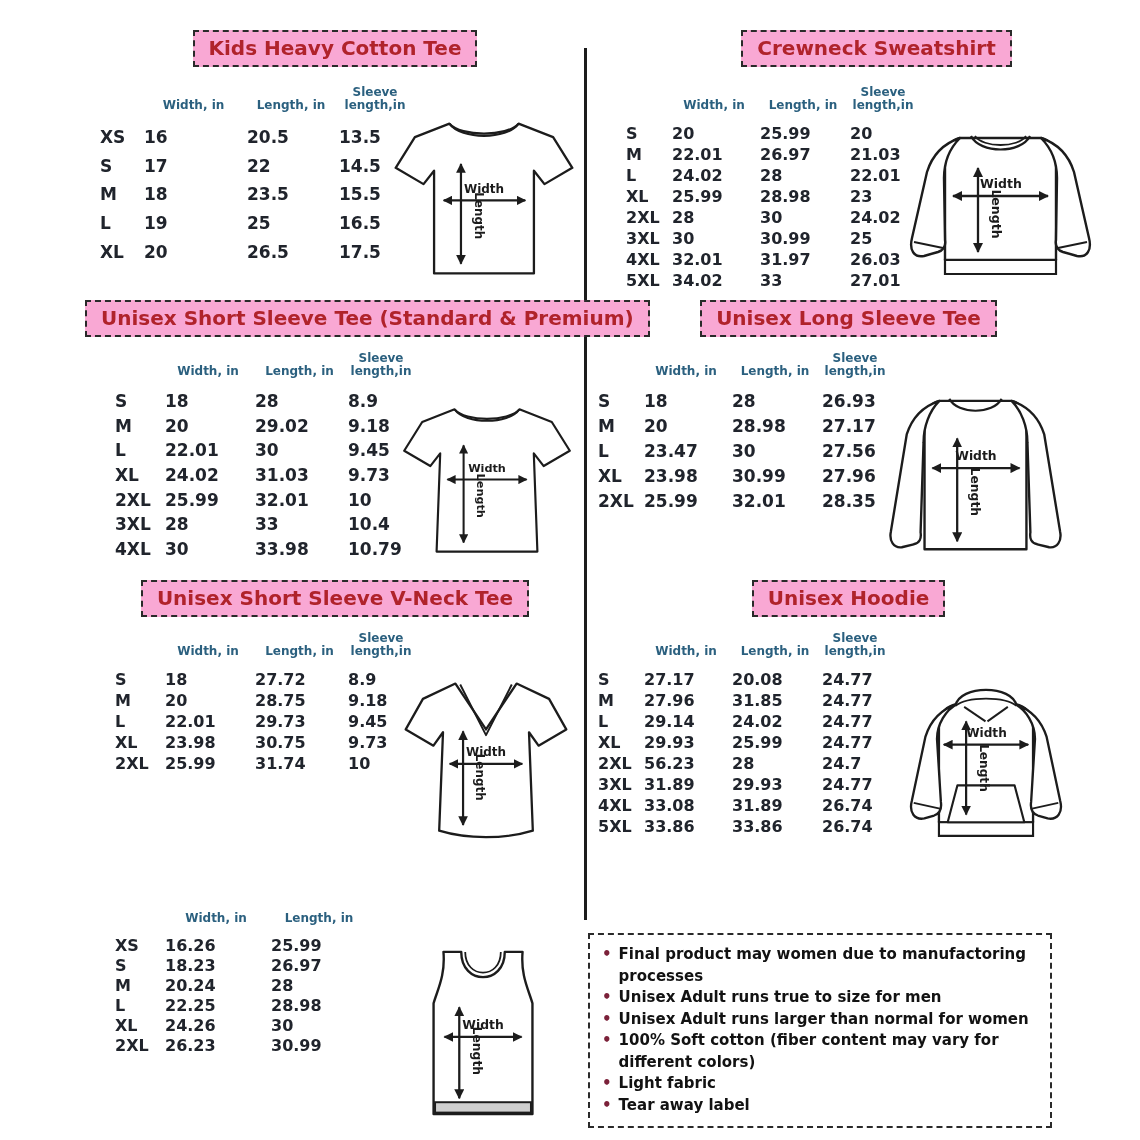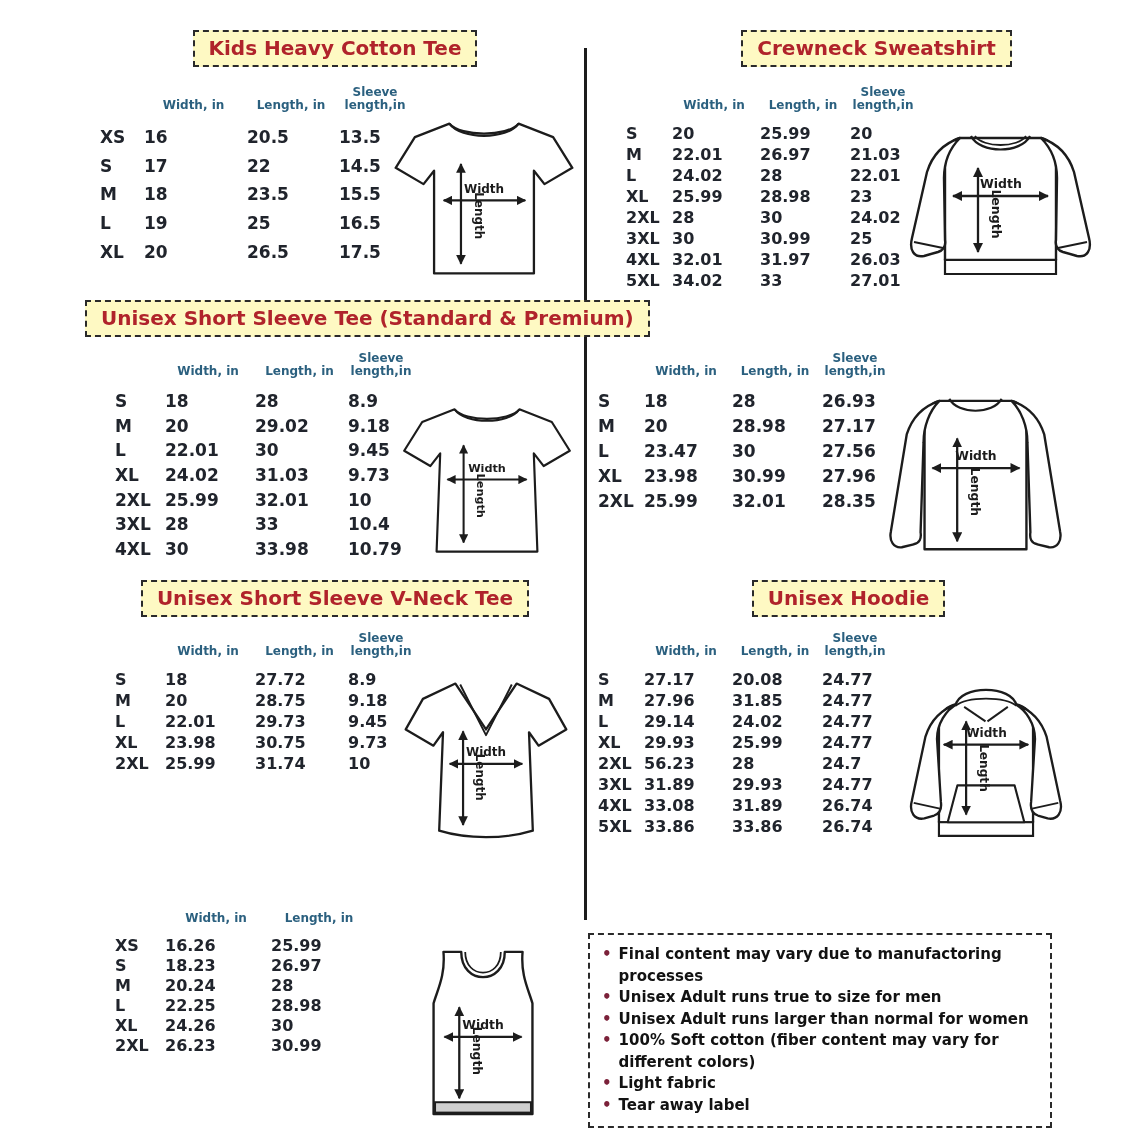--- a/index.html
+++ b/index.html
@@ -8,21 +8,21 @@
     --text-dark:#20242c;
     --bullet-maroon:#7b2139;
     --line-dark:#1c1c1c;
   }
   html,body{margin:0;padding:0;background:#fff;}
   body{font-family:"DejaVu Sans", sans-serif;color:var(--text-dark);}
   .canvas{position:relative;width:1140px;height:1140px;background:#ffffff;overflow:hidden;}
   .divider{position:absolute;left:584px;top:48px;width:3px;height:872px;background:var(--line-dark);}
   .sec{position:absolute;}
   .titlewrap{position:absolute;left:0;right:0;top:0;text-align:center;white-space:nowrap;}
-  .titlebox{display:inline-block;border:2px dashed #2a2a2a;padding:4px 14px 5px 14px;color:var(--title-red);font-weight:bold;font-size:20px;background:#fef9c3;}
+  .titlebox{display:inline-block;border:2px dashed #2a2a2a;padding:4px 14px 5px 14px;color:var(--title-red);font-weight:bold;font-size:20px;background:#f9a8d4;}
   .table{position:absolute;display:grid;grid-template-columns:var(--cols);font-size:17px;}
   .table.dense{font-size:16px;}
   .th{color:var(--header-blue);font-weight:bold;font-size:12px;text-align:center;white-space:pre-line;align-self:end;padding-bottom:10px;line-height:1.12;}
   .td{height:var(--rh);display:flex;align-items:center;font-weight:bold;}
   .size{justify-content:flex-start;}
   .num{justify-content:flex-start;padding-left:2px;}
   .garment{position:absolute;}
   .garment text{font-family:"DejaVu Sans", sans-serif;font-size:12.5px;font-weight:bold;fill:#1c1c1c;}
   .notesbox{position:absolute;left:588px;top:933px;width:436px;border:2px dashed #2a2a2a;padding:9px 12px 10px 12px;background:#fff;}
   .note{display:flex;align-items:flex-start;font-size:15px;font-weight:bold;line-height:21.5px;color:#121212;}
@@ -213,20 +213,23 @@
       <path d="M64,14 L28,28 L8,60 L37,77 L48,63 L44,172 L156,172 L152,63 L163,77 L192,60 L172,28 L136,14 C124,28 76,28 64,14 Z" fill="#fff" stroke="#1c1c1c" stroke-width="2.4" stroke-linejoin="round"></path>
       <path d="M64,14 C76,31 124,31 136,14" fill="none" stroke="#1c1c1c" stroke-width="2.2"></path>
       <line x1="56" y1="92" x2="144" y2="92" stroke="#1c1c1c" stroke-width="2.3" marker-start="url(#m2)" marker-end="url(#m2)"></line>
       <text x="100" y="84" text-anchor="middle">Width</text>
       <line x1="74" y1="54" x2="74" y2="162" stroke="#1c1c1c" stroke-width="2.3" marker-start="url(#m2)" marker-end="url(#m2)"></line>
       <text x="89" y="110" text-anchor="middle" transform="rotate(90 89 110)">Length</text>
     </svg>
   </section>
 
   <section class="sec" id="sec-ls">
+    <div class="titlewrap">
+      <span class="titlebox">Unisex Long Sleeve Tee</span>
+    </div>
     <div class="table" style="--cols:44px 88px 90px 70px; --rh:25px;">
         <div class="th corner"></div>
         <div class="th">Width, in</div>
         <div class="th">Length, in</div>
         <div class="th">Sleeve
 length,in</div>
         <div class="td size">S</div>
         <div class="td num">18</div>
         <div class="td num">28</div>
         <div class="td num">26.93</div>
@@ -413,21 +416,21 @@
       <line x1="21" y1="92" x2="99" y2="92" stroke="#1c1c1c" stroke-width="2.3" marker-start="url(#m6)" marker-end="url(#m6)"></line>
       <text x="60" y="84" text-anchor="middle">Width</text>
       <line x1="36" y1="62" x2="36" y2="154" stroke="#1c1c1c" stroke-width="2.3" marker-start="url(#m6)" marker-end="url(#m6)"></line>
       <text x="50" y="106" text-anchor="middle" transform="rotate(90 50 106)">Length</text>
     </svg>
   </section>
 
   <div class="notesbox">
       <div class="note">
         <span class="bullet">•</span>
-        <span class="ntext">Final content may vary due to manufactoring processes</span>
+        <span class="ntext">Final product may women due to manufactoring processes</span>
       </div>
       <div class="note">
         <span class="bullet">•</span>
         <span class="ntext">Unisex Adult runs true to size for men</span>
       </div>
       <div class="note">
         <span class="bullet">•</span>
         <span class="ntext">Unisex Adult runs larger than normal for women</span>
       </div>
       <div class="note">

